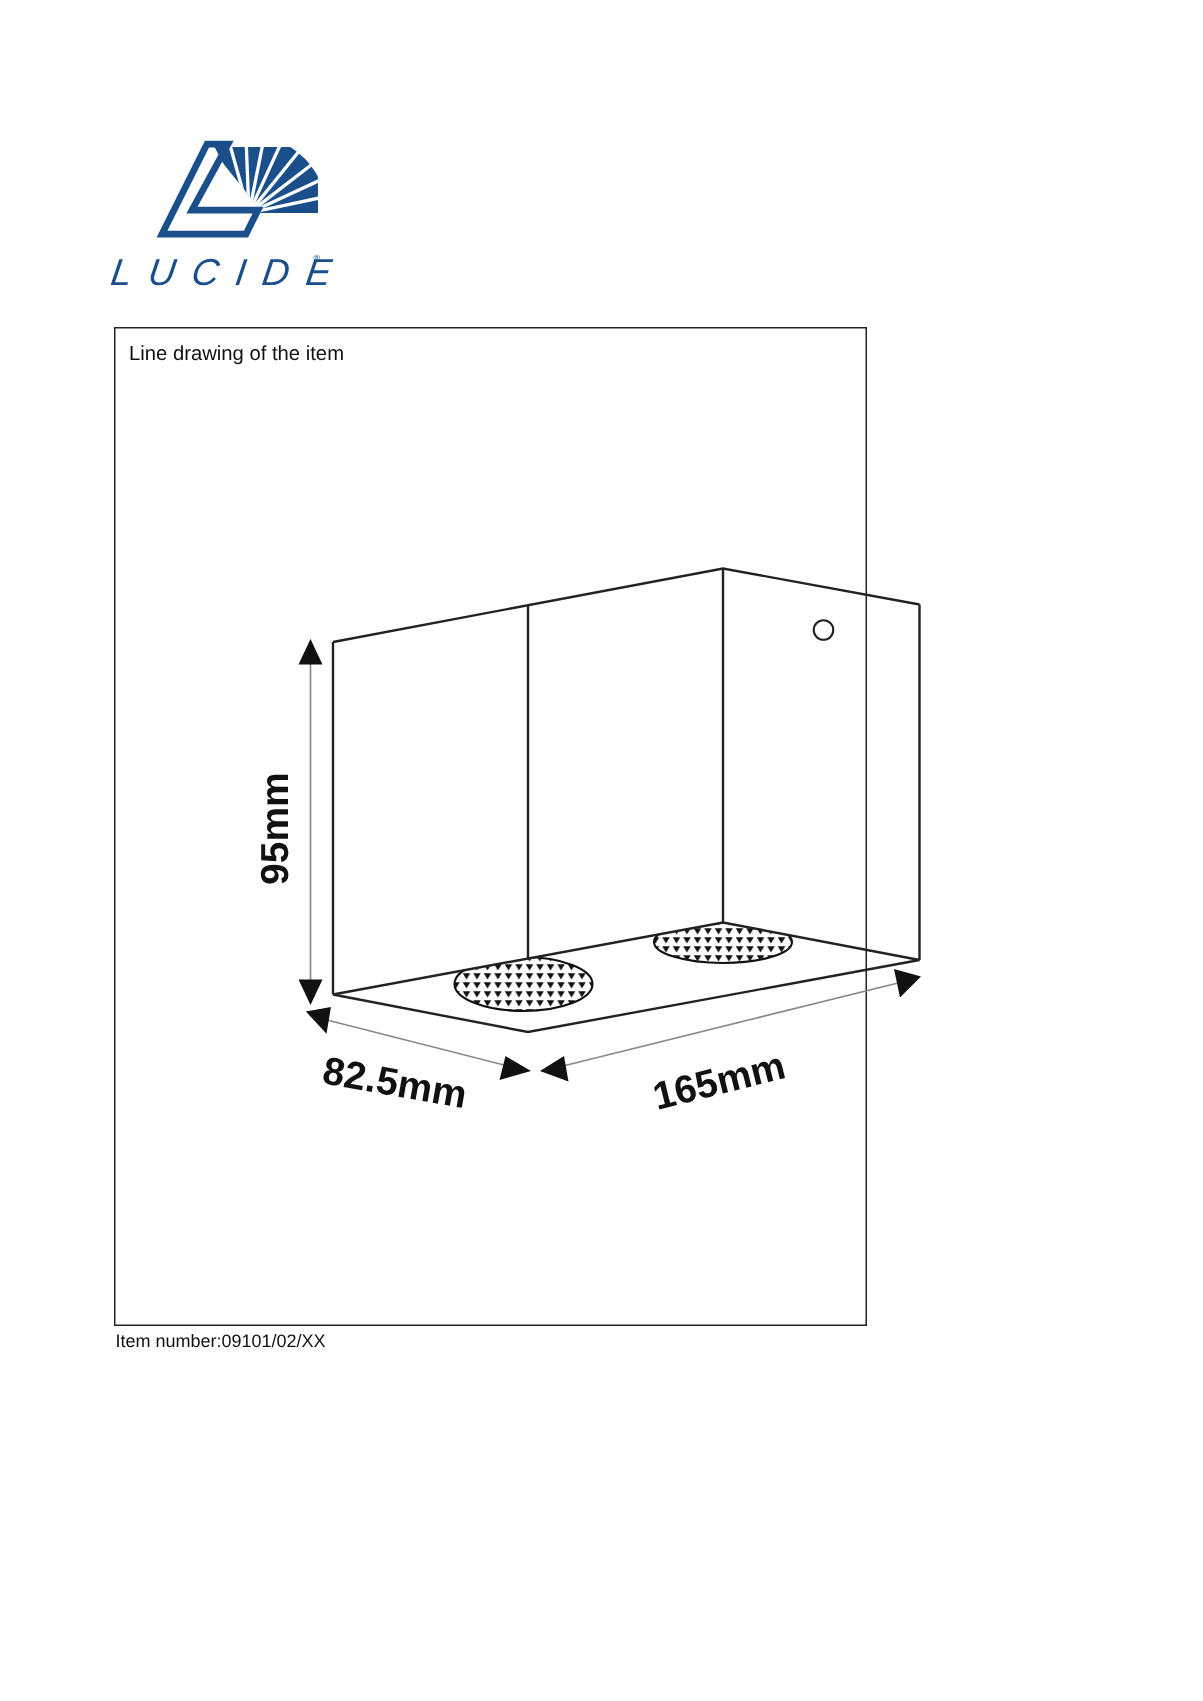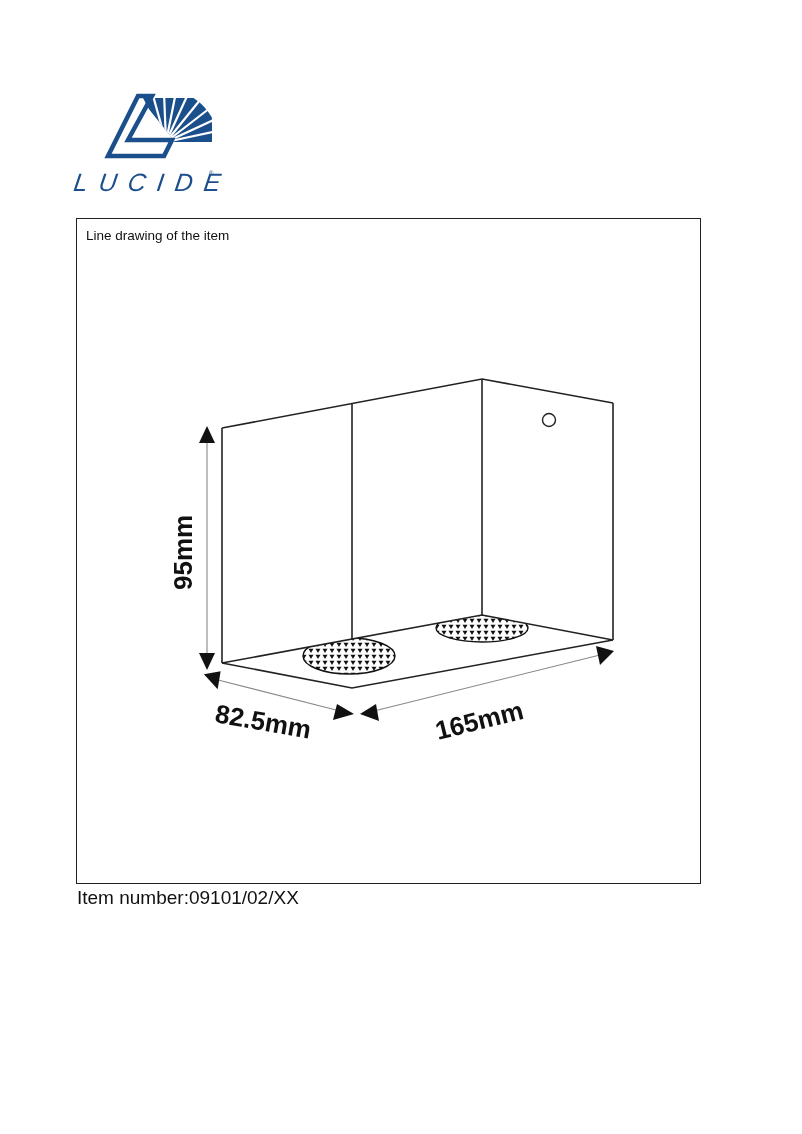--- a/index.html
+++ b/index.html
@@ -41,21 +41,21 @@
       left: 137px;
       top: 78px;
       font-size: 6px;
       color: #1b4f8c;
       font-family: "Liberation Sans", sans-serif;
     }
     .frame {
       position: absolute;
       left: 76px;
       top: 218px;
-      width: 625px;
+      width: 502px;
       height: 666px;
       border: 1.3px solid #222;
       box-sizing: border-box;
     }
     .frame-caption {
       position: absolute;
       left: 9px;
       top: 9px;
       font-size: 13.5px;
       color: #111;
@@ -63,21 +63,21 @@
     }
     .drawing {
       position: absolute;
       left: 0;
       top: 0;
     }
     .item-number {
       position: absolute;
       left: 77px;
       top: 887px;
-      font-size: 19px;
+      font-size: 12px;
       color: #111;
       white-space: nowrap;
     }
     .dim-label {
       font-family: "Liberation Sans", sans-serif;
       font-weight: bold;
       font-size: 26px;
       fill: #111;
     }
   </style>

